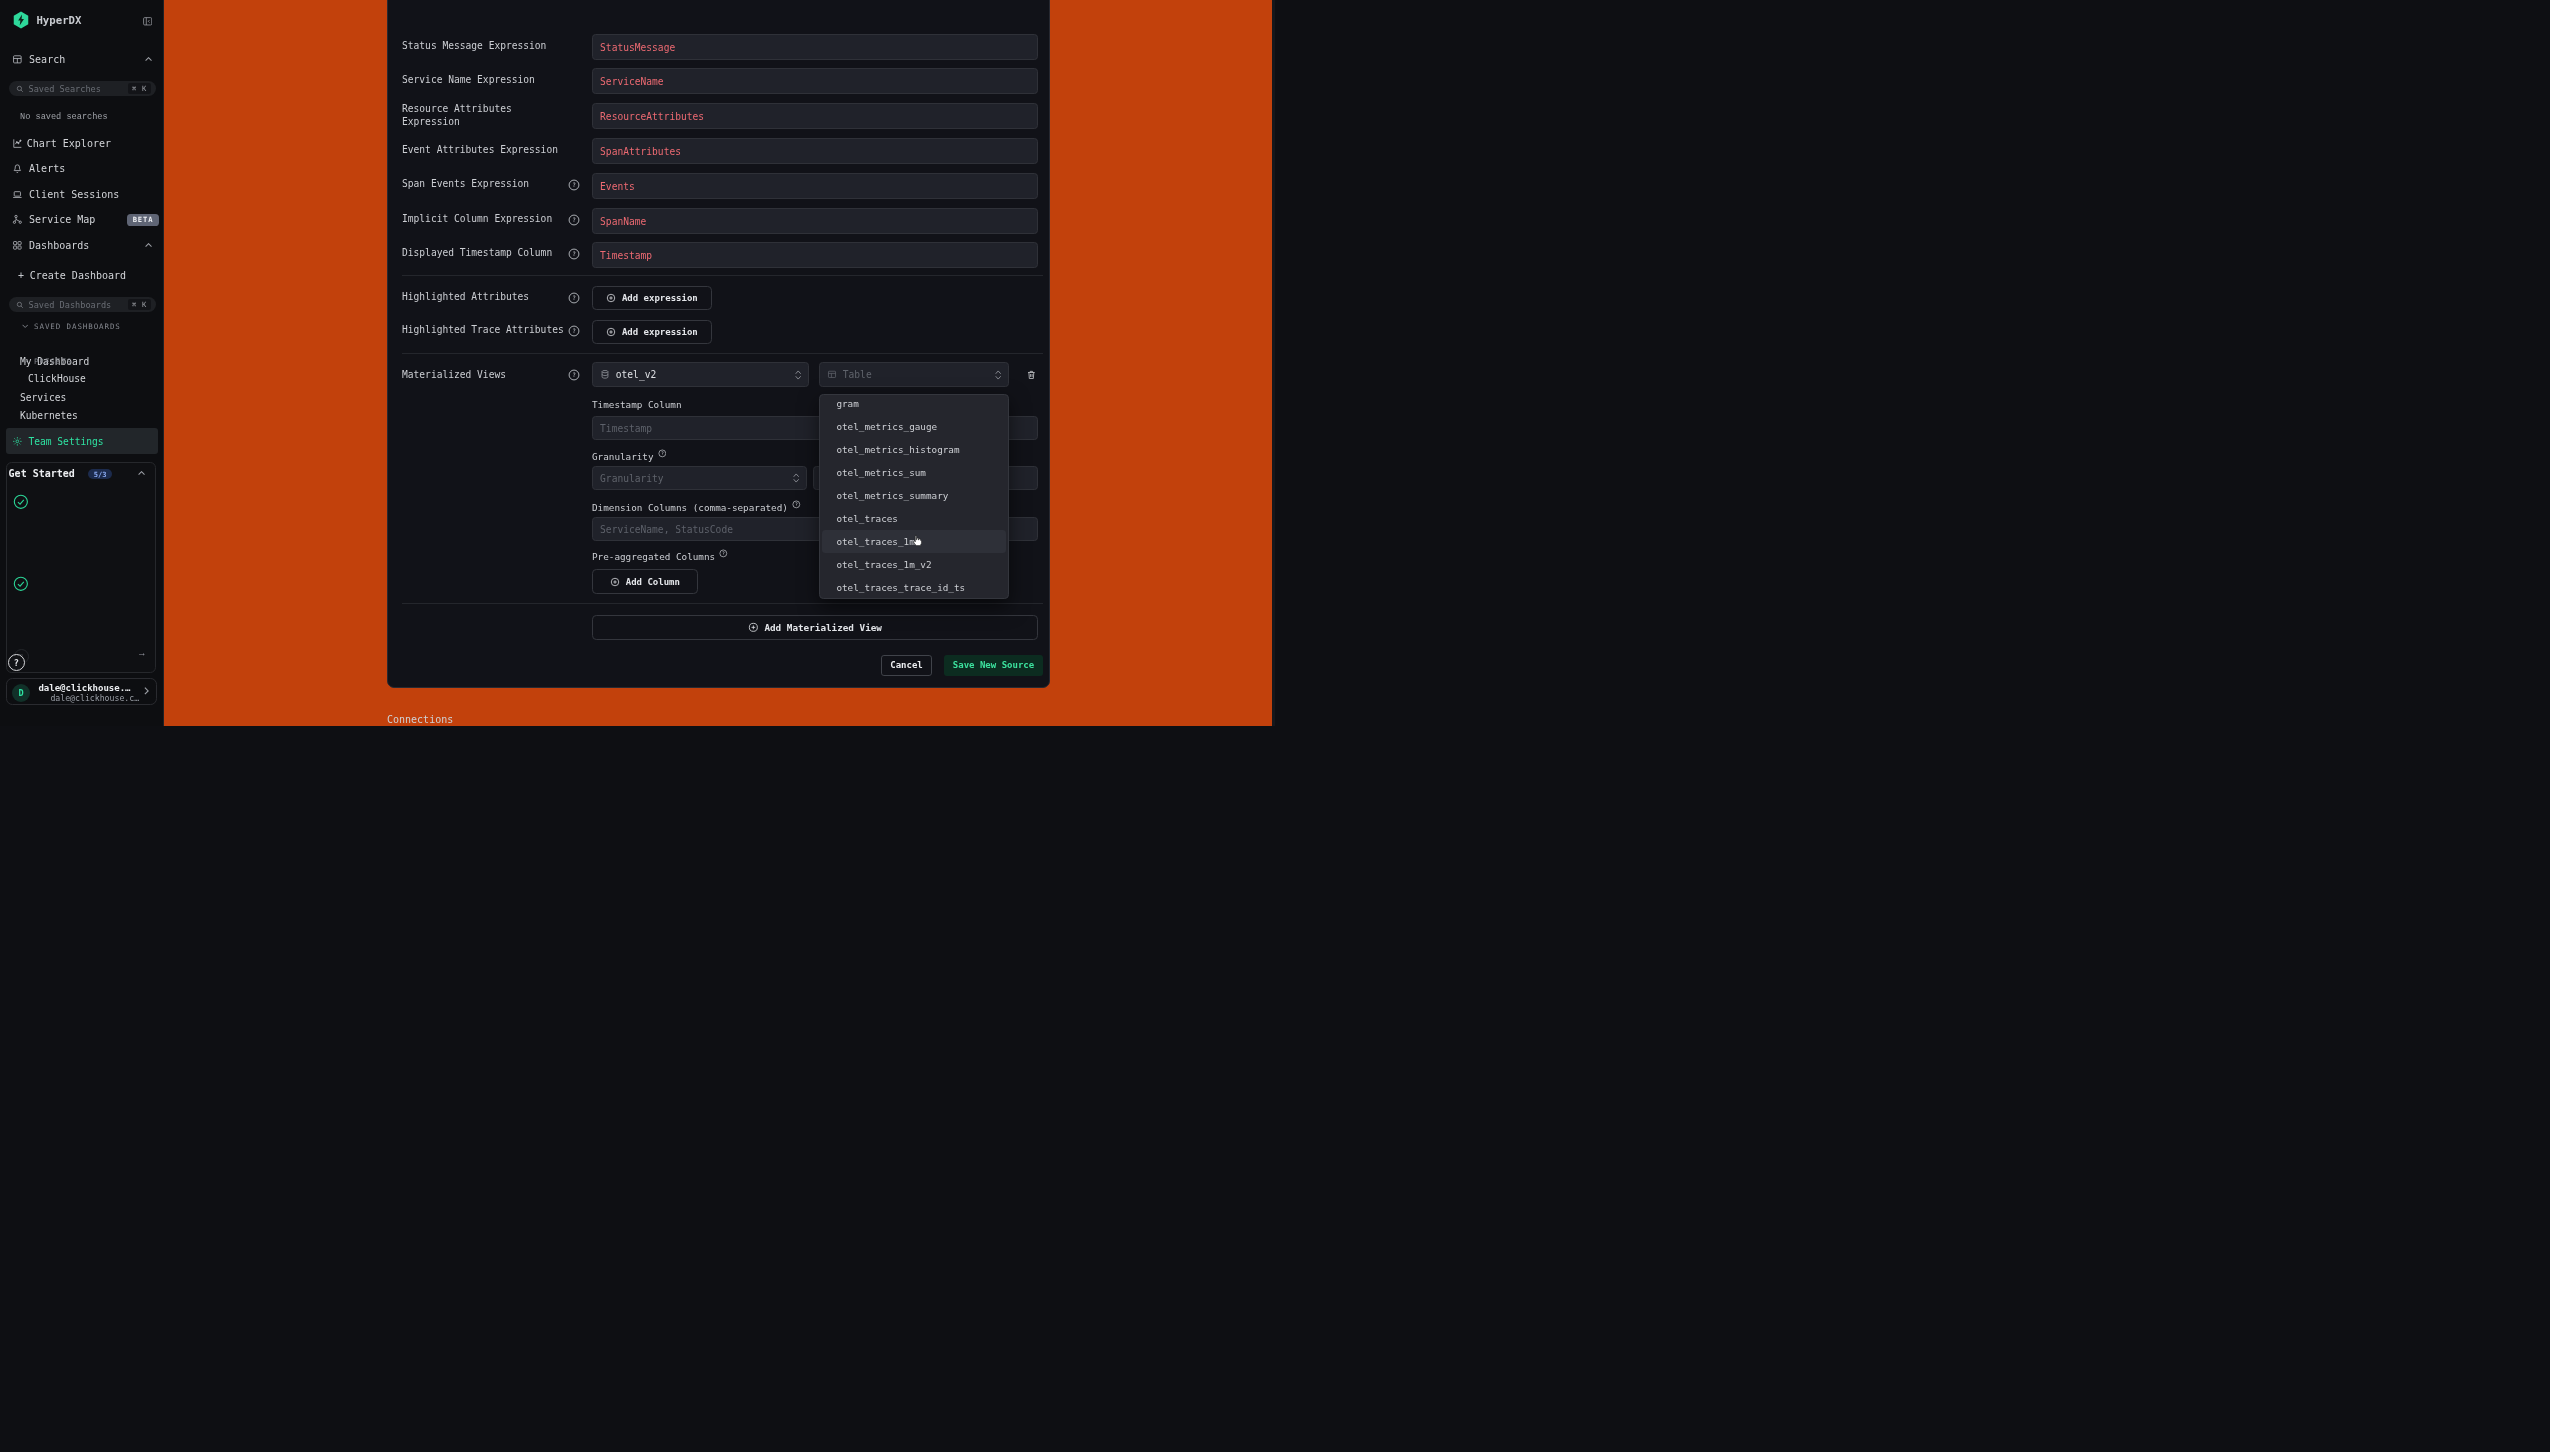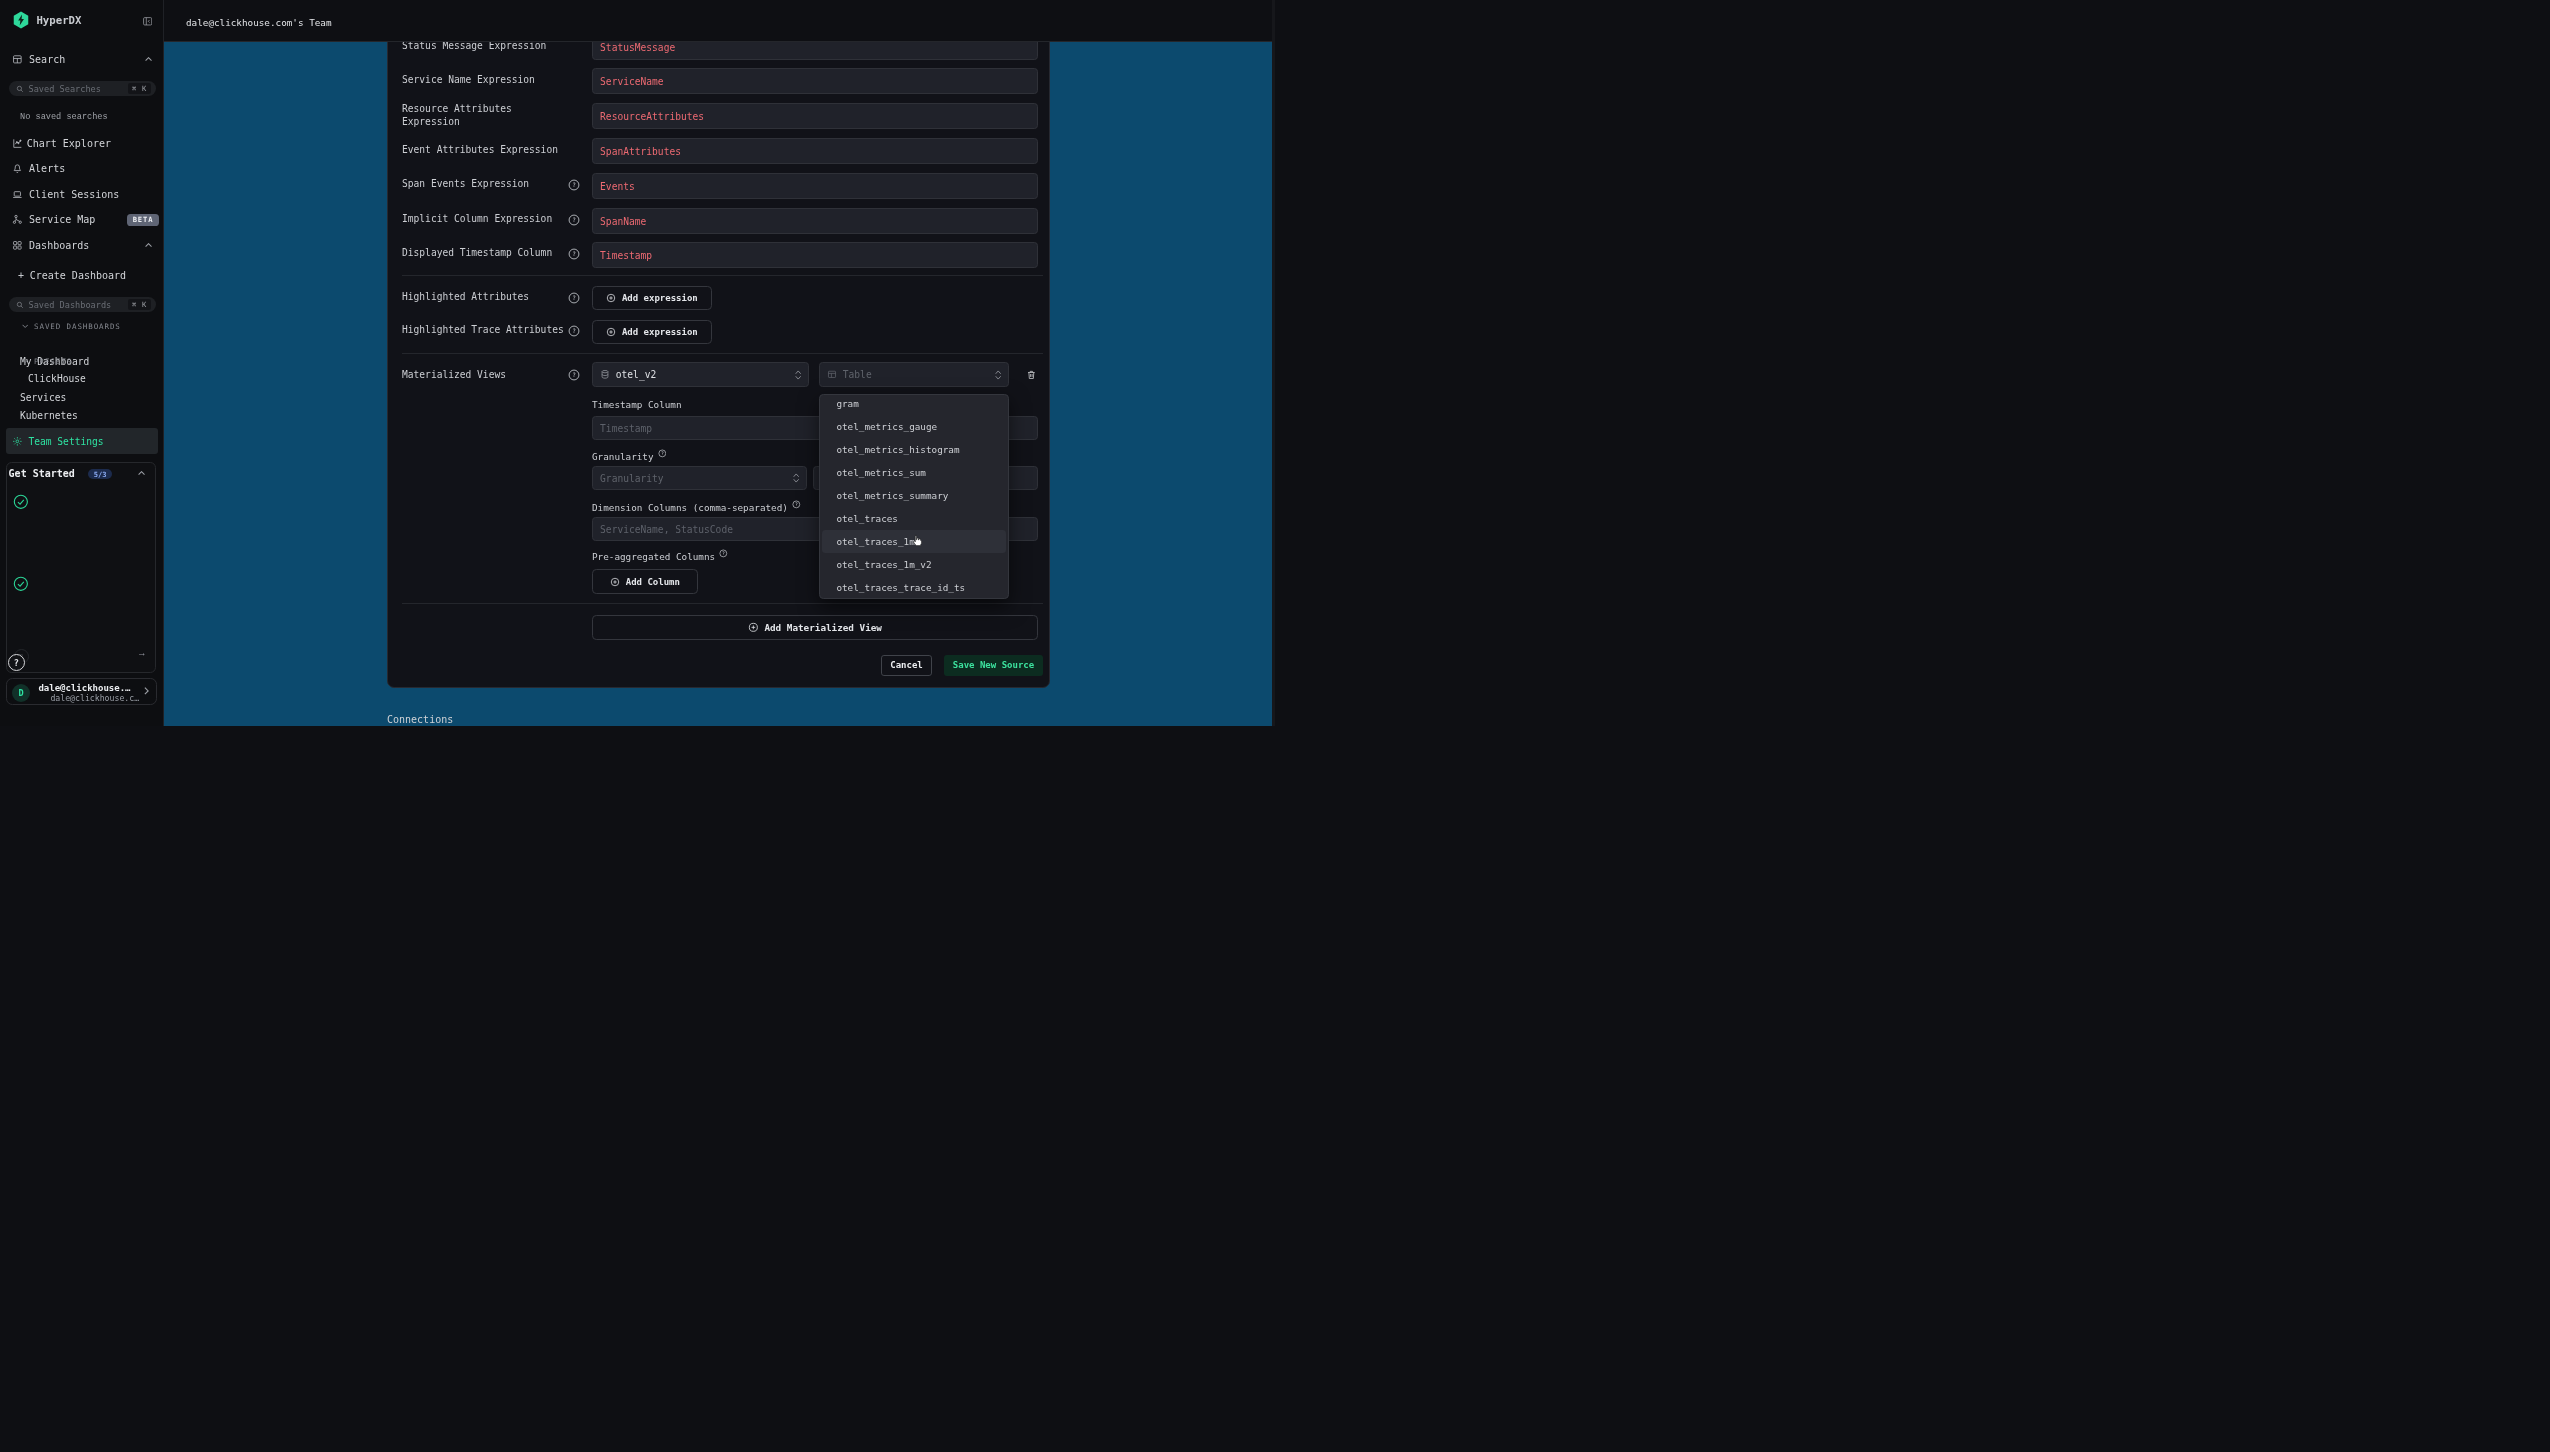--- a/index.html
+++ b/index.html
@@ -1,19 +1,19 @@
 <!DOCTYPE html>
 <html style="font-size:11.4px"><head>
 <meta charset="utf-8">
 <style>
   * { margin:0; padding:0; box-sizing:border-box; }
   html,body { background:#0e0f13; }
   body { width:1275px; height:726px; overflow:hidden;
          font-family:"DejaVu Sans Mono","DejaVu Sans",monospace; }
-  .app { position:relative; width:1275px; height:726px; background:#0c4a6e; overflow:hidden;padding-left:28px; }
+  .app { position:relative; width:1275px; height:726px; background:#c2410c; overflow:hidden;padding-left:28px; }
   .abs { position:absolute;font-family:Liberation Mono, monospace; }
 
   
   .sidebar { position:absolute; left:0; top:0; width:164px; height:726px;
              background:#0d0e11; border-right:0.7px solid #1f2126; z-index:60; }
   .srow { position:absolute; display:flex; align-items:center; color:#d2d4d8; font-size:10px; }
   .sicon { color:#b9bcc2; display:inline-flex; }
   .pill { position:absolute; left:8.6px; width:147px; height:15px; background:#1e2024;
           border-radius:7.8px; display:flex; align-items:center; padding:0 4.3px 0 7.1px; }
   .pill .ph { color:#696d74; font-size:8.6px; flex:1; margin-left:5px; }
@@ -503,19 +503,16 @@
     <svg width="12" height="13.6" viewBox="0 0 24 26">
       <path d="M9 2.2c1 0 1.8.8 1.8 1.8v7l1-.1V9.2c0-.9.7-1.6 1.6-1.6.9 0 1.6.7 1.6 1.6v2.2l1-.1v-1.2c0-.8.6-1.4 1.4-1.4.8 0 1.4.6 1.4 1.4v1.9l.9.2c.7.2 1.2.9 1.2 1.6v3.5c0 .5-.1 1-.4 1.5l-1.5 2.7c-.4.7-1.1 1.1-1.9 1.1h-6c-.7 0-1.4-.4-1.8-1l-4.2-6c-.4-.6-.3-1.5.3-1.9.6-.5 1.4-.4 1.9.1l1.3 1.4V4c0-1 .8-1.8 1.8-1.8z" fill="#ffffff" stroke="#1a1a1a" stroke-width="1.1"></path>
     </svg>
   </span>
 
   <button class="btn-cancel">Cancel</button>
   <button class="btn-save">Save New Source</button>
 
   <div class="connections">Connections</div>
 
-  <div class="header">
-    <div class="title">dale@clickhouse.com's Team</div>
-  </div>
 
   <div class="scrolltrack"></div>
 </div>
 
 
 </body></html>

